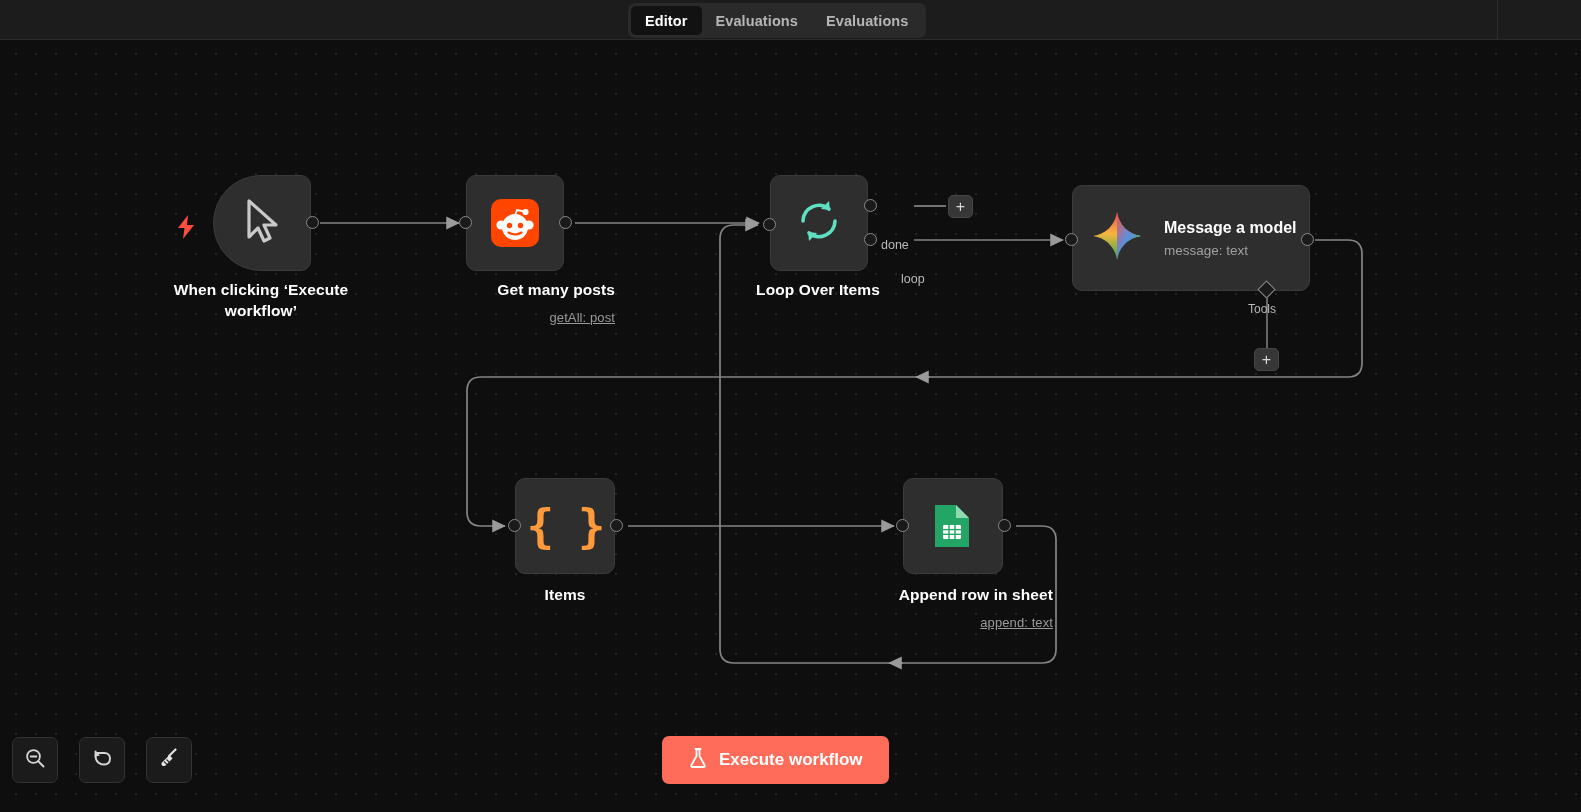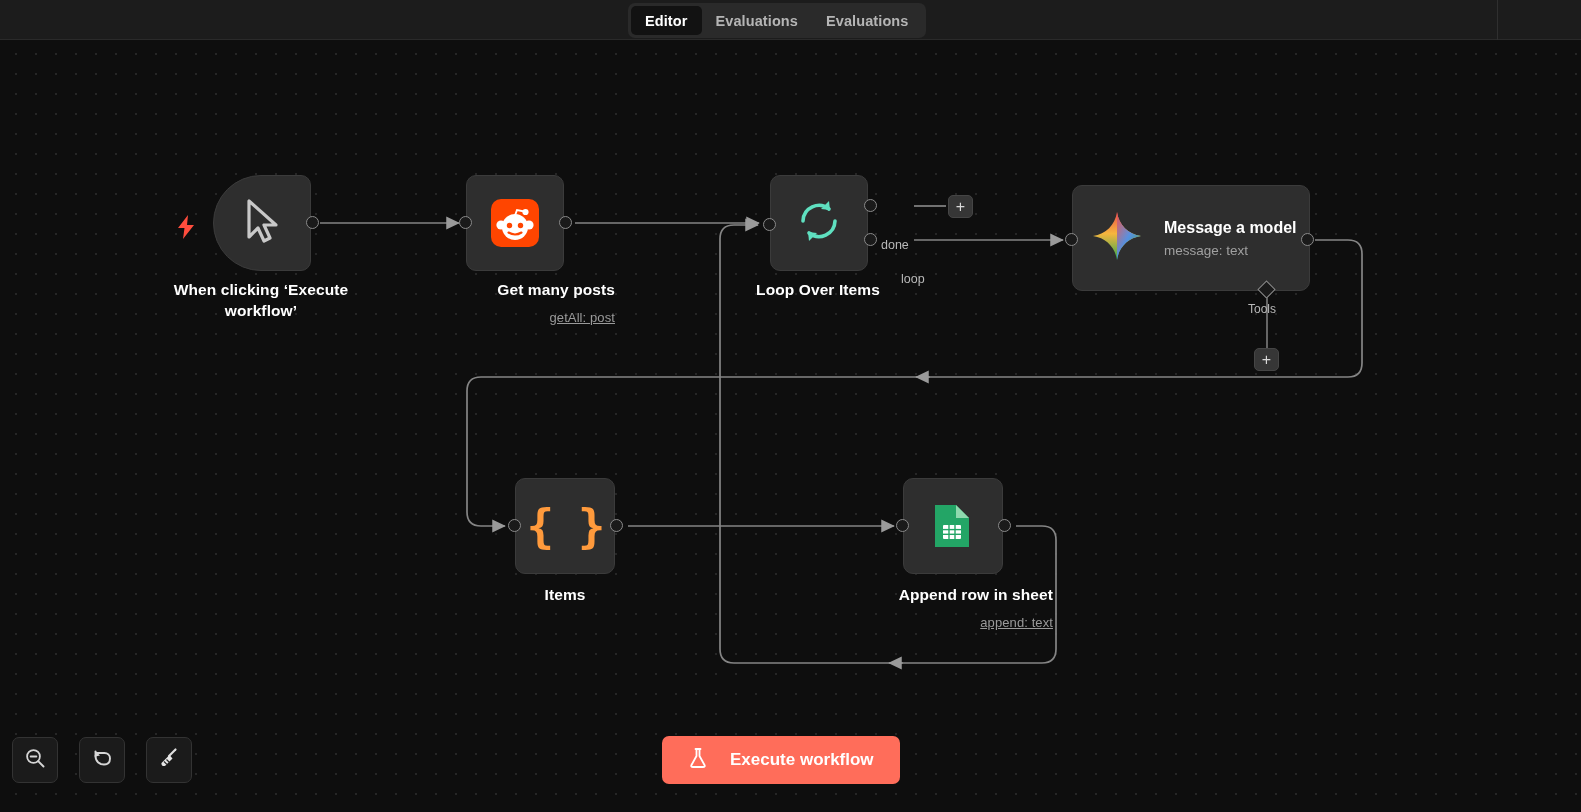--- a/index.html
+++ b/index.html
@@ -120,21 +120,21 @@
   }
   .sheets-icon { width: 46px; height: 46px; }
   .code-icon { color: #ff9a3c; font-size: 46px; font-weight: 700; font-family: "DejaVu Sans Mono", monospace; letter-spacing: -2px; }
 
   
   .exec-btn {
     position: absolute; left: 662px; top: 736px;
     height: 48px; padding: 0 26px;
     background: #ff6d5a; border: none; border-radius: 7px;
     color: #ffffff; font-size: 17px; font-weight: 700;
-    display: flex; align-items: center; gap: 22px; cursor: pointer;
+    display: flex; align-items: center; gap: 11px; cursor: pointer;
     font-family: "Liberation Sans", sans-serif;
   }
   .tool-btn {
     position: absolute; width: 46px; height: 46px; top: 737px;
     background: #1b1b1b; border: 1px solid #333; border-radius: 7px;
     display: flex; align-items: center; justify-content: center;
     cursor: pointer;
   }
 </style>
 </head>

